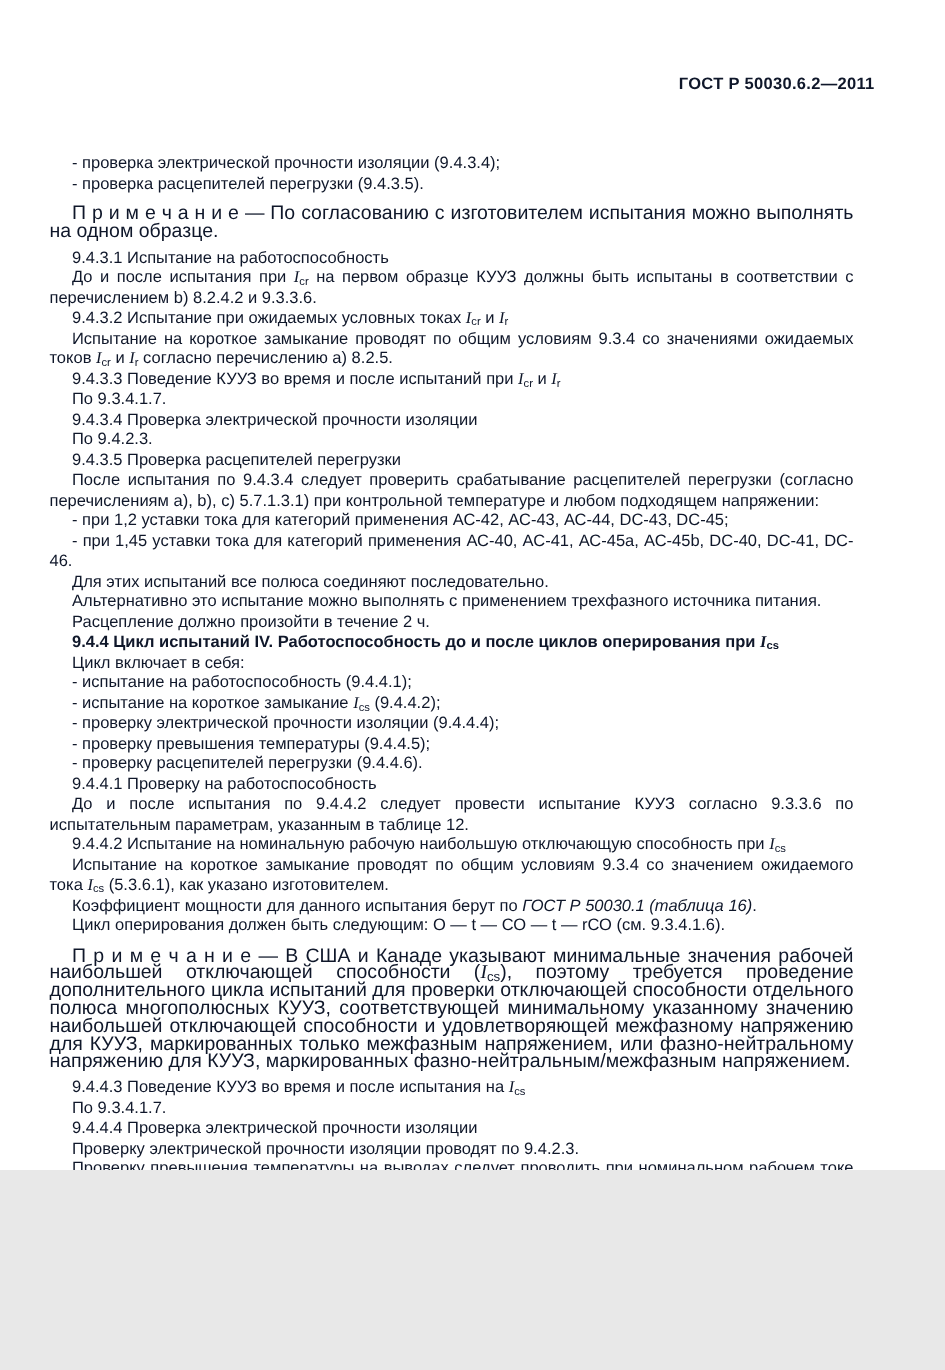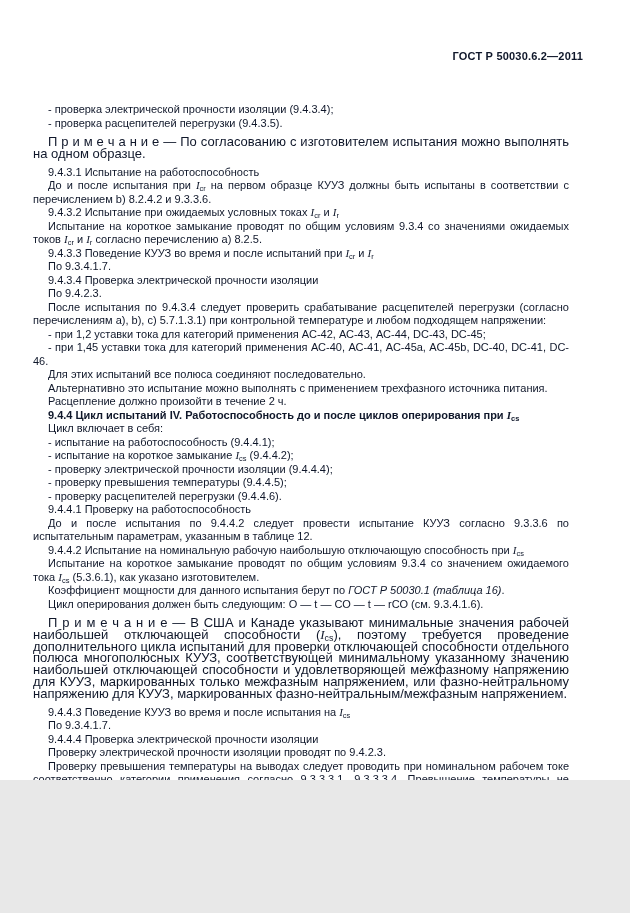--- a/index.html
+++ b/index.html
@@ -65,20 +65,21 @@
       <p class="body">- проверка расцепителей перегрузки (9.4.3.5).</p>
       <p class="note">П р и м е ч а н и е — По согласованию с изготовителем испытания можно выполнять на одном образце.</p>
       <p class="body">9.4.3.1 Испытание на работоспособность</p>
       <p class="body">До и после испытания при <em class="cur">I</em><sub class="sub">cr</sub> на первом образце КУУЗ должны быть испытаны в соответствии с перечислением b) 8.2.4.2 и 9.3.3.6.</p>
       <p class="body">9.4.3.2 Испытание при ожидаемых условных токах <em class="cur">I</em><sub class="sub">cr</sub> и <em class="cur">I</em><sub class="sub">r</sub></p>
       <p class="body">Испытание на короткое замыкание проводят по общим условиям 9.3.4 со значениями ожидаемых токов <em class="cur">I</em><sub class="sub">cr</sub> и <em class="cur">I</em><sub class="sub">r</sub> согласно перечислению а) 8.2.5.</p>
       <p class="body">9.4.3.3 Поведение КУУЗ во время и после испытаний при <em class="cur">I</em><sub class="sub">cr</sub> и <em class="cur">I</em><sub class="sub">r</sub></p>
       <p class="body">По 9.3.4.1.7.</p>
       <p class="body">9.4.3.4 Проверка электрической прочности изоляции</p>
       <p class="body">По 9.4.2.3.</p>
+      <p class="body">9.4.3.5 Проверка расцепителей перегрузки</p>
       <p class="body">После испытания по 9.4.3.4 следует проверить срабатывание расцепителей перегрузки (согласно перечислениям а), b), c) 5.7.1.3.1) при контрольной температуре и любом подходящем напряжении:</p>
       <p class="body">- при 1,2 уставки тока для категорий применения АС-42, АС-43, АС-44, DC-43, DC-45;</p>
       <p class="body">- при 1,45 уставки тока для категорий применения АС-40, АС-41, АС-45а, АС-45b, DC-40, DC-41, DC-46.</p>
       <p class="body">Для этих испытаний все полюса соединяют последовательно.</p>
       <p class="body">Альтернативно это испытание можно выполнять с применением трехфазного источника питания.</p>
       <p class="body">Расцепление должно произойти в течение 2 ч.</p>
       <p class="heading">9.4.4 Цикл испытаний IV. Работоспособность до и после циклов оперирования при <em class="cur">I</em><sub class="sub">cs</sub></p>
       <p class="body">Цикл включает в себя:</p>
       <p class="body">- испытание на работоспособность (9.4.4.1);</p>
       <p class="body">- испытание на короткое замыкание <em class="cur">I</em><sub class="sub">cs</sub> (9.4.4.2);</p>

